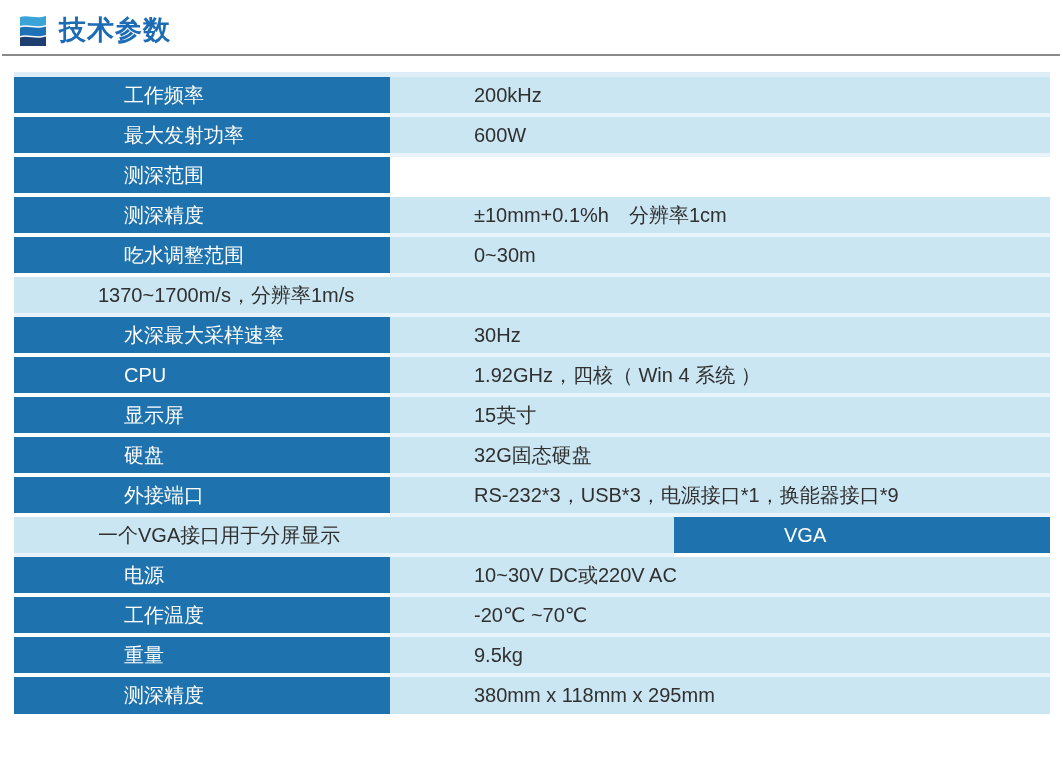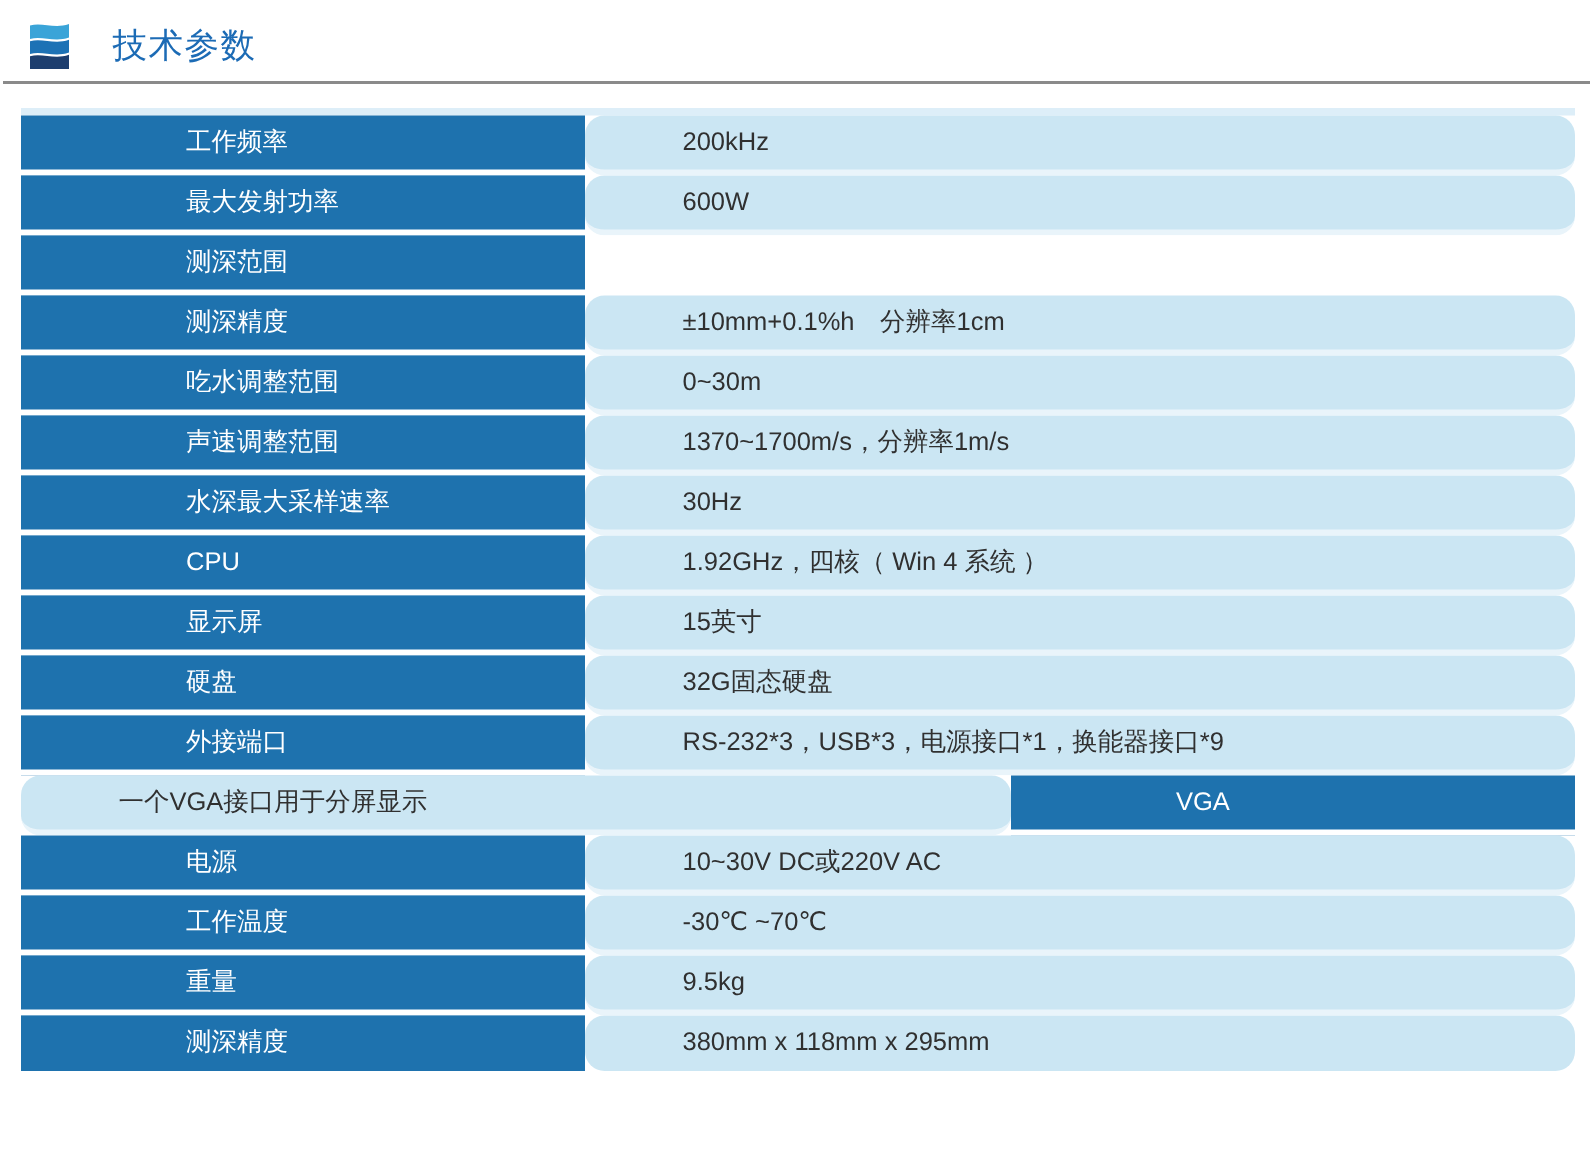--- a/index.html
+++ b/index.html
@@ -6,37 +6,37 @@
   body{
     width:1063px;height:773px;overflow:hidden;
     font-family:"Liberation Sans","DejaVu Sans",sans-serif;
     -webkit-font-smoothing:antialiased;
   }
   .page{width:1063px;height:773px;position:relative;}
 
   
   .sec-header{display:flex;align-items:center;gap:13px;padding:13px 0 0 20px;height:34px;}
   .sec-icon{width:26px;height:32px;display:inline-block;flex:0 0 auto;}
-  .sec-title{margin:16px;font-size:23px;font-weight:normal;color:var(--title-color);letter-spacing:1px;line-height:34px;}
+  .sec-title{margin:0;font-size:27px;font-weight:bold;color:var(--title-color);letter-spacing:1px;line-height:34px;}
   .rule{height:2px;background:var(--rule-color);margin:7px 3px 0 2px;}
 
   
   .spec-table{margin:16px 13px 0 14px;}
   .top-strip{height:5px;background:var(--strip-color);}
   .row{display:flex;}
-  .cell{box-sizing:border-box;height:40px;line-height:36px;font-size:17px;white-space:nowrap;overflow:hidden;}
+  .cell{box-sizing:border-box;height:40px;line-height:36px;font-size:20px;white-space:nowrap;overflow:hidden;}
   .cell.label{
     width:376px;flex:0 0 376px;
     background:var(--label-bg);color:var(--label-text);
     padding-left:110px;border-bottom:4px solid #ffffff;
   }
   .cell.value{
     flex:1;
     background:var(--value-bg);color:var(--value-text);
-    padding-left:65px;border-bottom:4px solid var(--value-gap);border-radius:13px;
+    padding-left:84px;border-bottom:4px solid var(--value-gap);
   }
   .row:last-child .cell{border-bottom:none;height:37px;}
 </style>
 </head>
 <body>
 
 <div class="page">
 
   <header class="sec-header">
     <span class="sec-icon">
@@ -67,21 +67,20 @@
         </div>
         <div class="row">
           <div class="cell label">测深精度</div>
           <div class="cell value">±10mm+0.1%h　分辨率1cm</div>
         </div>
         <div class="row">
           <div class="cell label">吃水调整范围</div>
           <div class="cell value">0~30m</div>
         </div>
         <div class="row">
-          <div class="cell label">声速调整范围</div>
           <div class="cell value">1370~1700m/s，分辨率1m/s</div>
         </div>
         <div class="row">
           <div class="cell label">水深最大采样速率</div>
           <div class="cell value">30Hz</div>
         </div>
         <div class="row">
           <div class="cell label">CPU</div>
           <div class="cell value">1.92GHz，四核（ Win 4 系统 ）</div>
         </div>
@@ -100,21 +99,21 @@
         <div class="row">
           <div class="cell value">一个VGA接口用于分屏显示</div>
           <div class="cell label">VGA</div>
         </div>
         <div class="row">
           <div class="cell label">电源</div>
           <div class="cell value">10~30V DC或220V AC</div>
         </div>
         <div class="row">
           <div class="cell label">工作温度</div>
-          <div class="cell value">-30℃ ~70℃</div>
+          <div class="cell value">-20℃ ~70℃</div>
         </div>
         <div class="row">
           <div class="cell label">重量</div>
           <div class="cell value">9.5kg</div>
         </div>
         <div class="row">
           <div class="cell label">测深精度</div>
           <div class="cell value">380mm x 118mm x 295mm</div>
         </div>
       </div>

